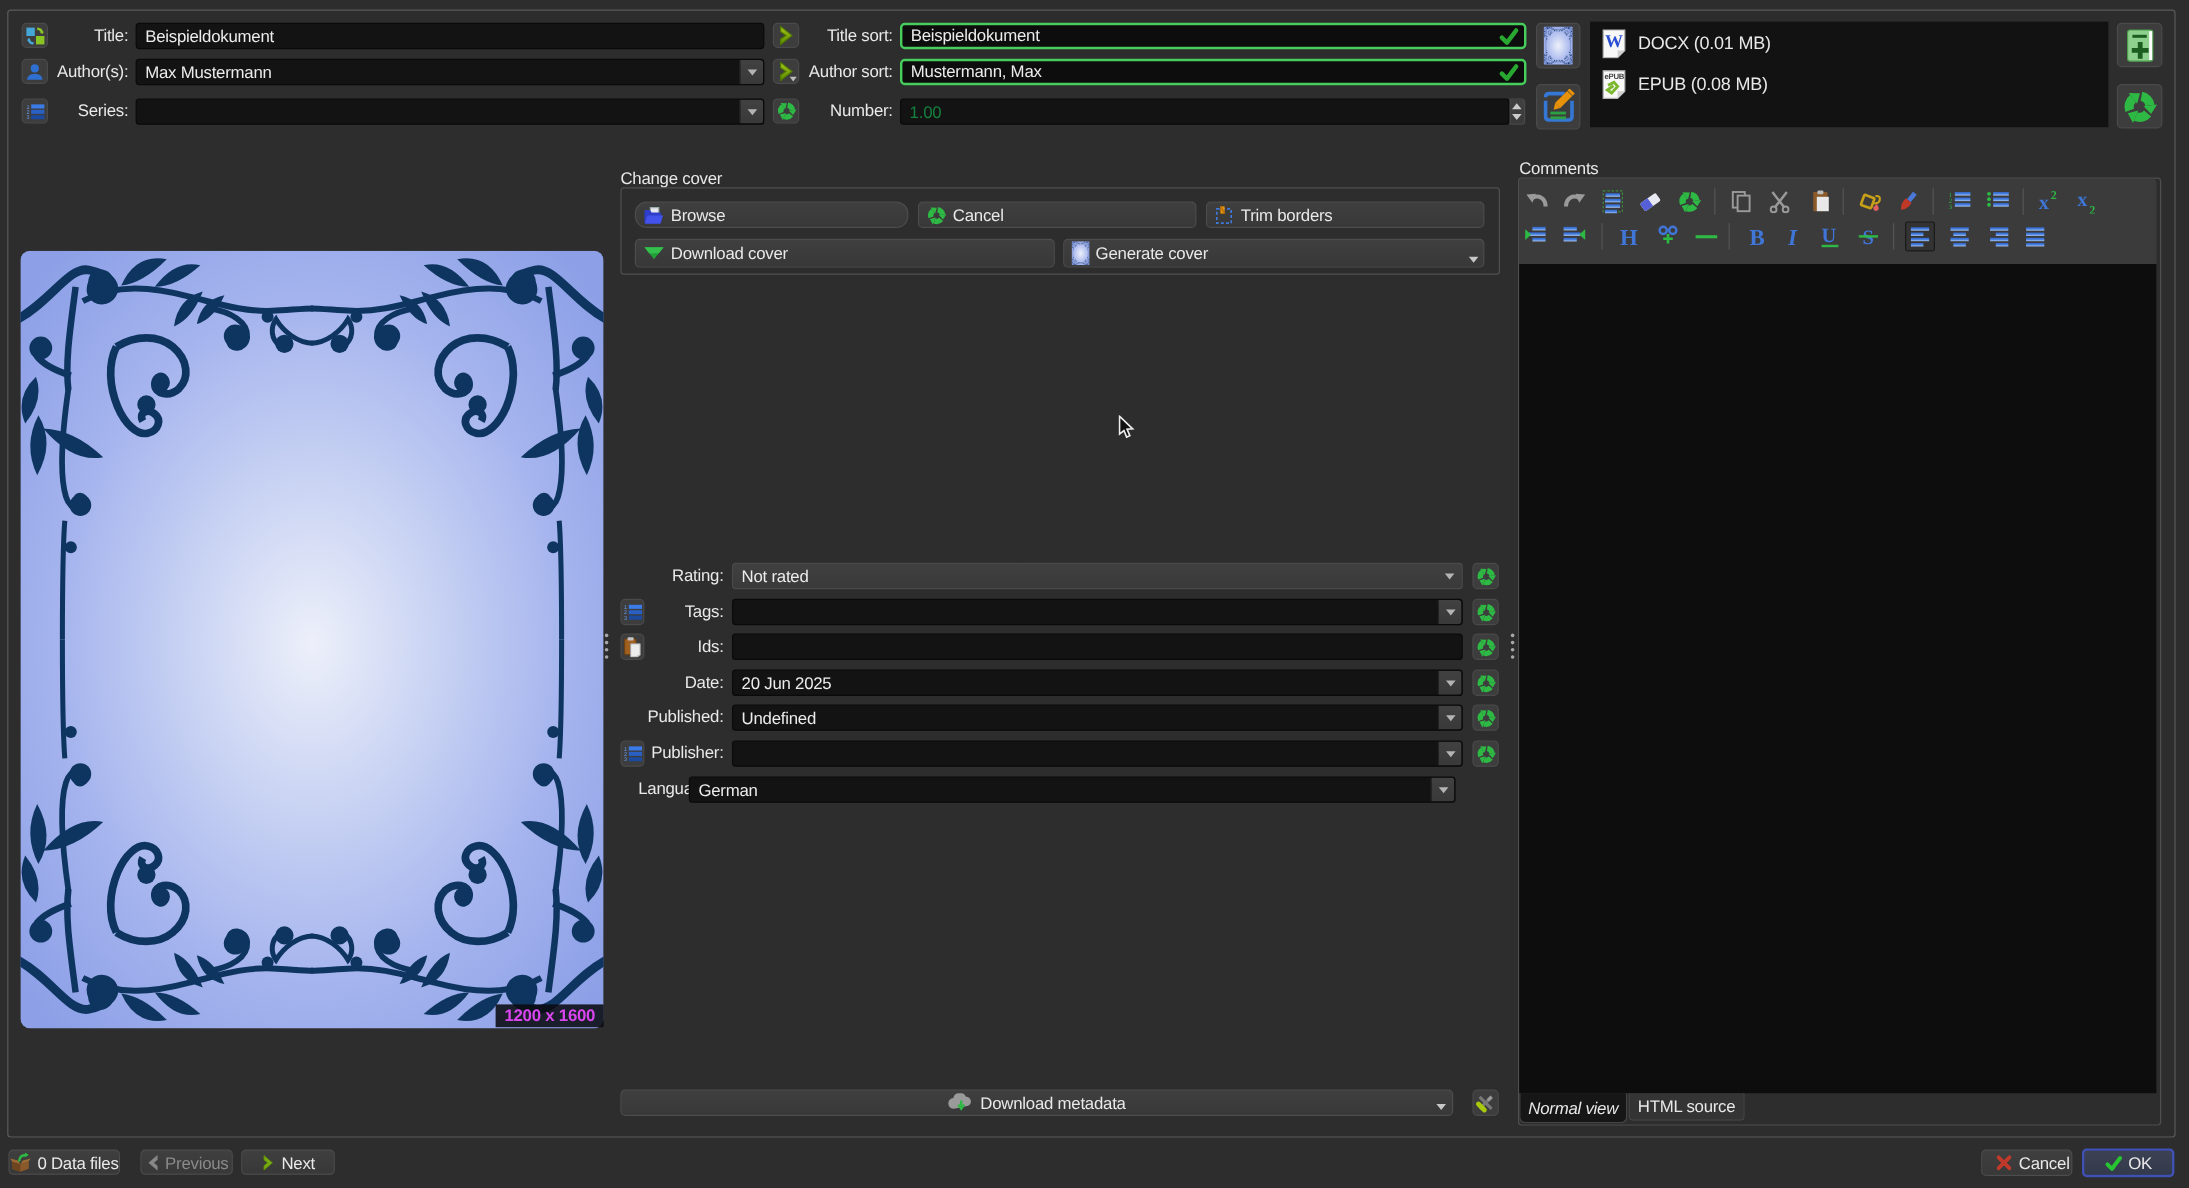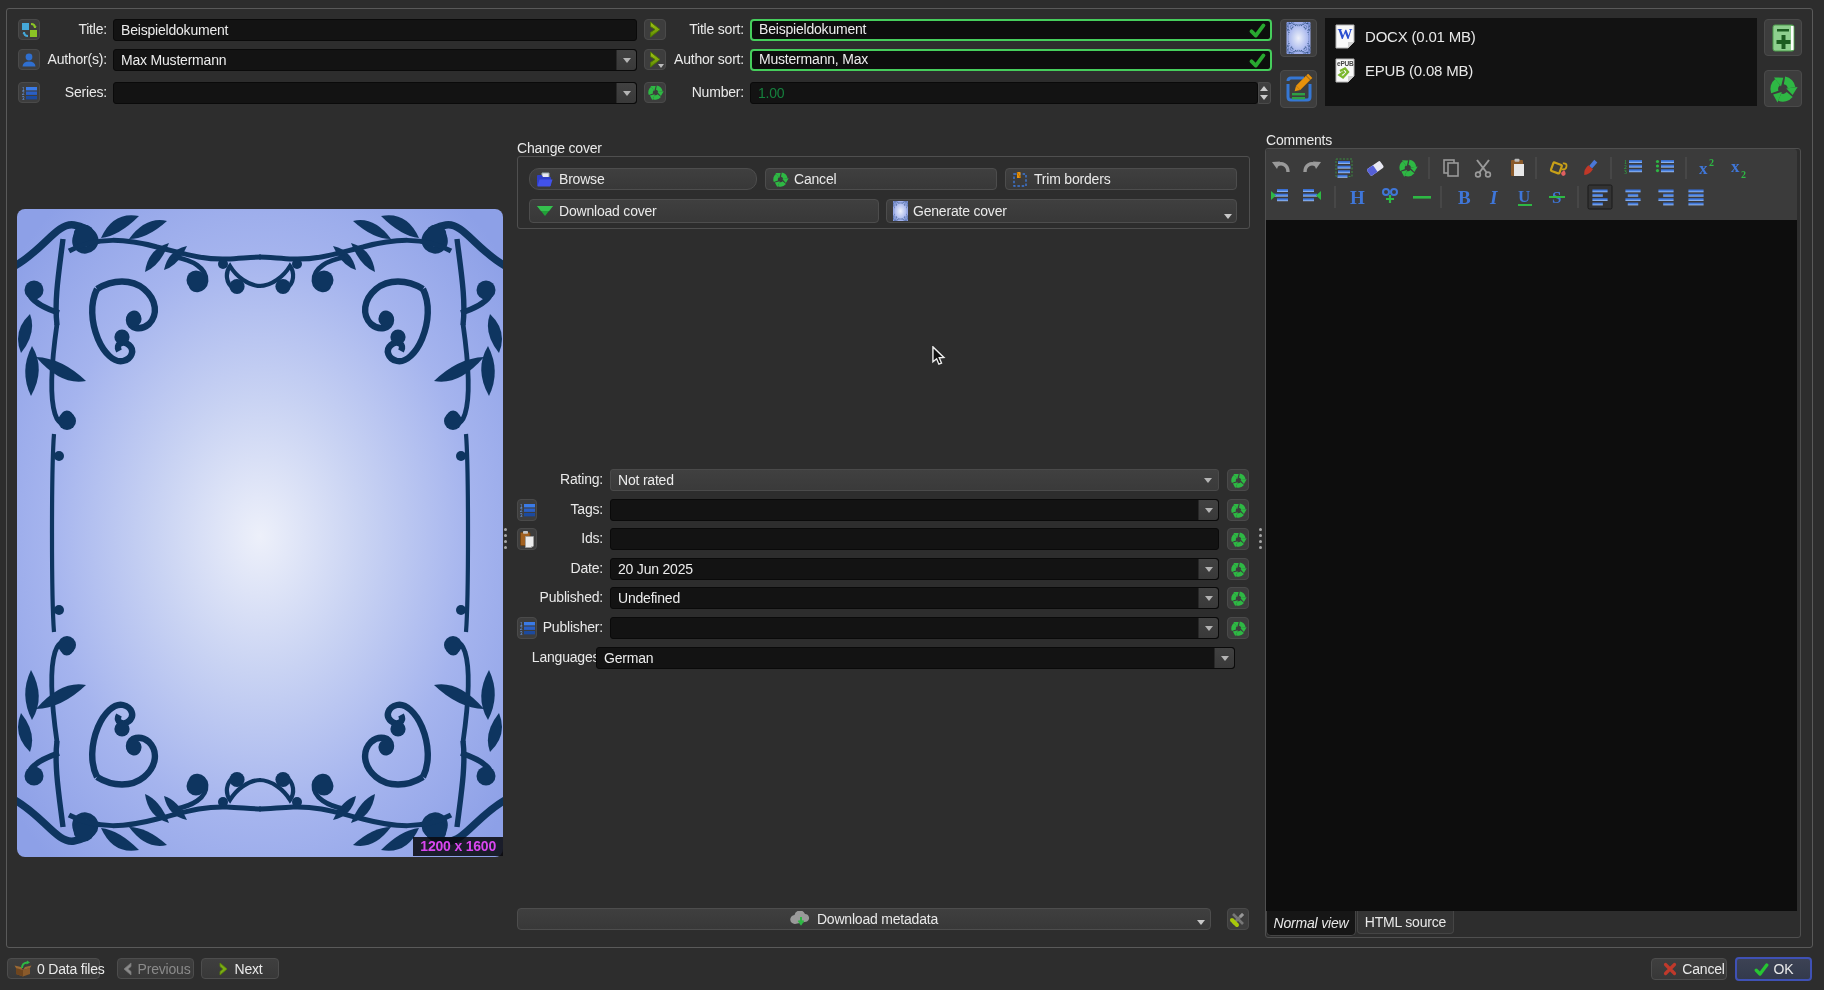--- a/index.html
+++ b/index.html
@@ -333,21 +333,21 @@
     </div></div>
 <div class="inp" style="left:610px; top:587px; width:609px; height:22px; padding-right:22px;">Undefined
   <div class="arrowsec">
       <div class="darr"></div>
     </div></div>
 <div class="inp" style="left:610px; top:617px; width:609px; height:22px; padding-right:22px;">
   <div class="arrowsec">
       <div class="darr"></div>
     </div>
   </div>
-<div class="inp" style="left:596px; top:647px; width:639px; height:22px; padding-right:22px;">German
+<div class="inp" style="left:574px; top:647px; width:639px; height:22px; padding-right:22px;">German
   <div class="arrowsec">
       <div class="darr"></div>
     </div></div>
 
 <div class="ibtn" style="left:517px; top:499px; width:20px; height:22px;" id="tagsbtn">
     <svg width="17" height="16" viewBox="0 0 17 16">
       <g fill="#2e6bd4">
         <rect x="5" y="2" width="11" height="3.4" fill="#3a7be8"></rect>
         <rect x="5" y="6.5" width="11" height="3.4" fill="#2a5fc4"></rect>
         <rect x="5" y="11" width="11" height="3.4" fill="#1c4a9e"></rect>
@@ -863,21 +863,21 @@
         <rect x="2" y="15.799999999999999" width="16" height="3" fill="url(#bg1)"></rect>
       </svg>
     </div>
   </div>
 
 <div class="abs" style="left:1266px; top:220px; width:531px; height:691px; background:#0d0d0d;"></div>
 
 <div class="abs" style="left:1266px; top:911px; width:90px; height:25px; background:#161616; border:1px solid #454545; border-top:none; border-radius:0 0 5px 5px; display:flex; align-items:center; justify-content:center; font-style:italic;">Normal view</div>
 <div class="abs" style="left:1357px; top:911px; width:97px; height:23px; background:#343434; border:1px solid #454545; border-top:none; border-radius:0 0 4px 4px; display:flex; align-items:center; justify-content:center;">HTML source</div>
 
-<div class="btn" style="left:7px; top:958px; width:93px; height:21px; ">
+<div class="btn" style="left:7px; top:958px; width:93px; height:21px; justify-content:center;">
     <span class="ico" id="i-data">
       <svg width="18" height="17" viewBox="0 0 18 17">
         <path d="M2 8 L9 10 L16 8 L16 14 L9 16.5 L2 14 Z" fill="#8a5a2a"></path>
         <path d="M2 8 L9 10 L9 16.5 L2 14 Z" fill="#6e451e"></path>
         <path d="M2 8 L0.5 5.5 L7 7 L9 10 Z M16 8 L17.5 5.5 L11 7 L9 10 Z" fill="#9c6a34"></path>
         <path d="M8 8 Q8 3 13 2.5" fill="none" stroke="#2eb844" stroke-width="2"></path>
         <path d="M13 0.5 L16 2.5 L12.5 4.5 Z" fill="#2eb844"></path>
       </svg>
     </span>
     <span class="t">0 Data files</span>

